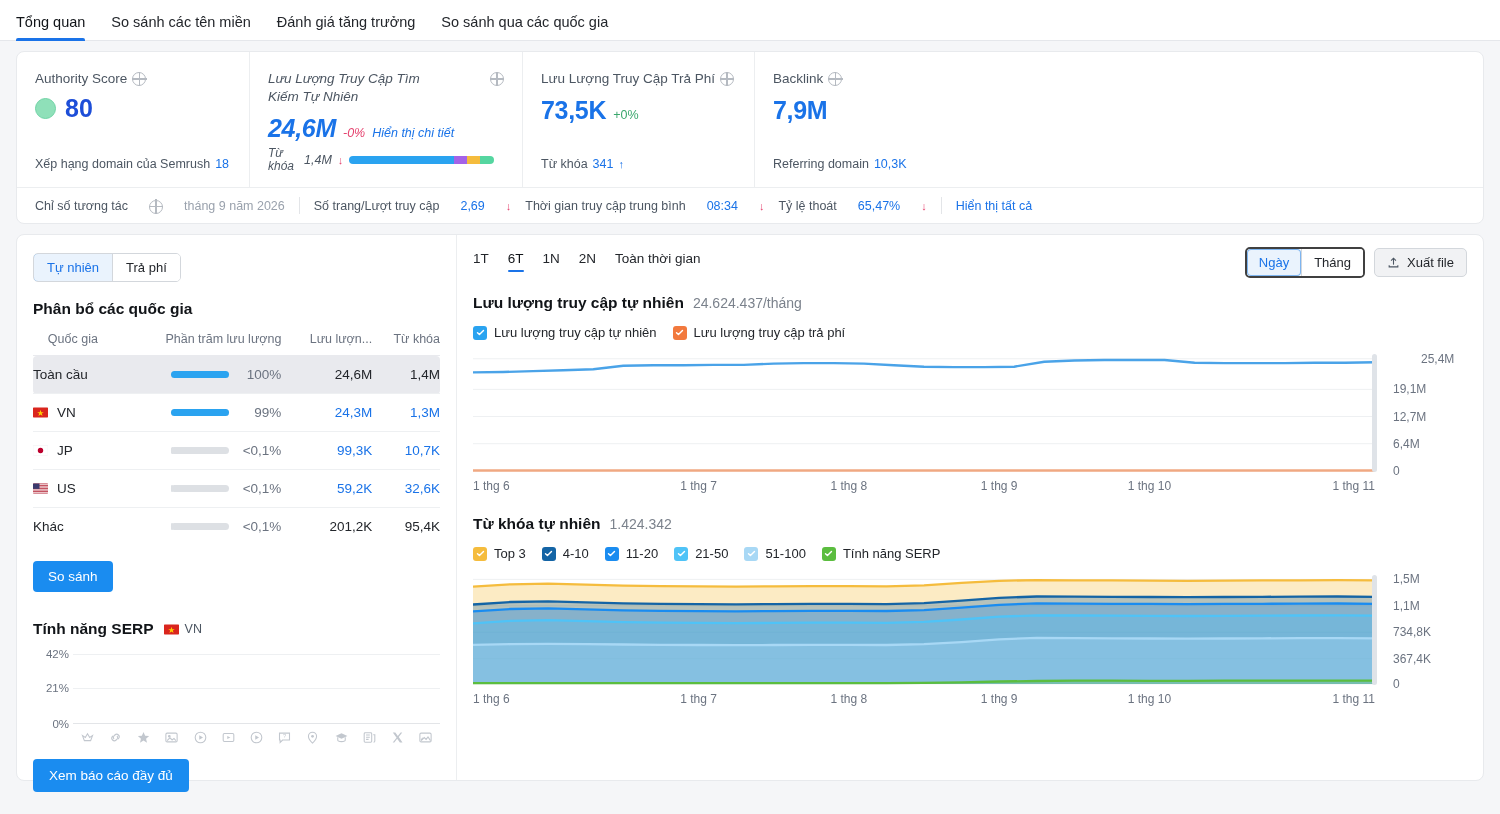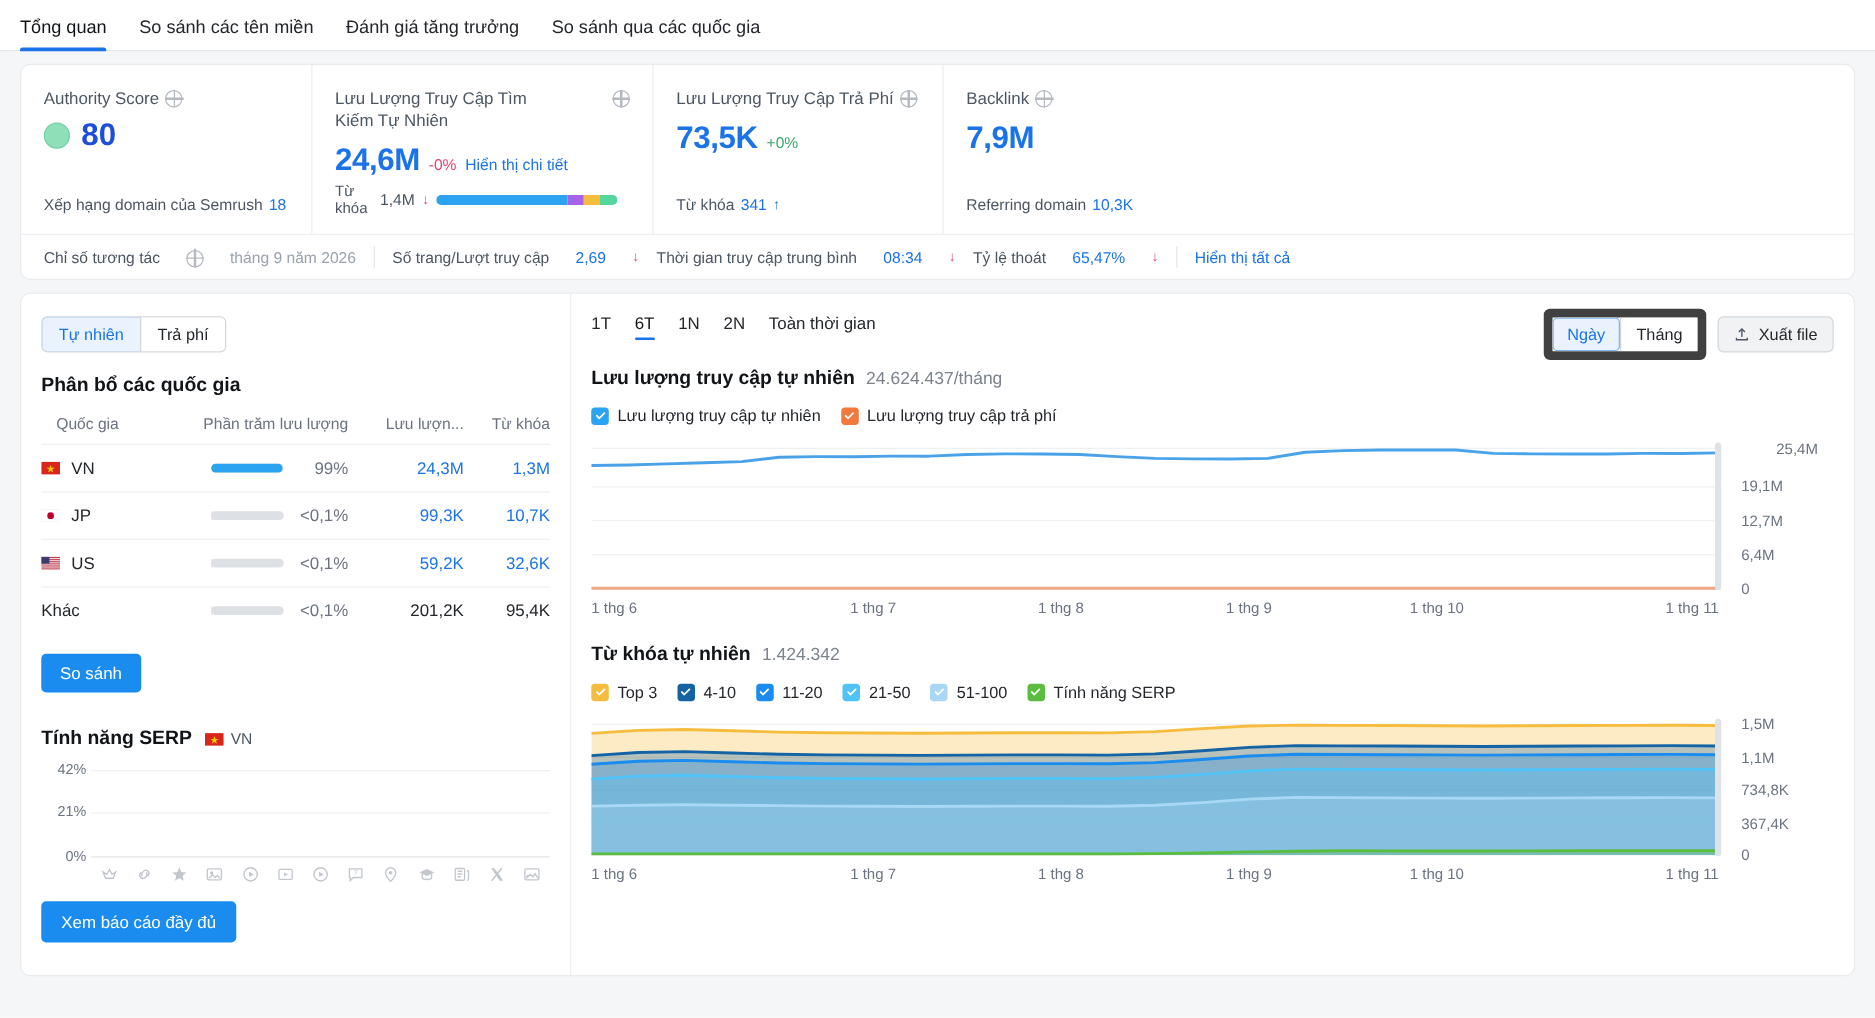--- a/index.html
+++ b/index.html
@@ -51,21 +51,21 @@
     height: 135px;
   }
   .metric {
     padding: 18px 18px 0 18px;
     position: relative;
     display: flex;
     flex-direction: column;
   }
   .metric + .metric { border-left: 1px solid #eceef0; }
   .m1 { width: 232px; }
-  .m2 { width: 273px; }
+  .m2 { width: 273px; font-style: italic; }
   .m3 { width: 232px; }
   .m4 { flex: 1; }
 
   .m-title {
     font-size: 13.5px; color: #4c5662; line-height: 18px;
     display: flex; align-items: flex-start; gap: 5px;
     max-width: 205px;
   }
   .m2 .m-title { justify-content: space-between; max-width: 100%; }
   .m2 .m-title span.txt { max-width: 185px; display: inline-block; }
@@ -191,21 +191,21 @@
   .serp-icons { display: flex; padding-left: 40px; margin-top: 6px; }
   .serp-icons .icn { flex: 1; display: flex; justify-content: center; color: #c2c7ce; }
 
   
   .periods { display: flex; align-items: flex-start; gap: 19px; }
   .per { font-size: 13.5px; color: #23262b; cursor: pointer; padding-bottom: 6px; position: relative; }
   .per.on { color: #111418; }
   .per.on::after { content: ""; position: absolute; left: 0; right: 0; bottom: 0; height: 2.5px; background: #1a73e8; border-radius: 2px; }
 
   .right-tools { position: absolute; right: 16px; top: 12px; display: flex; gap: 9px; align-items: center; }
-  .seg2 { display: inline-flex; border: 7px solid #404040; border-radius: 5px; overflow: hidden; }
+  .seg2 { display: inline-flex; border: 2px solid #404040; border-radius: 5px; overflow: hidden; }
   .seg2 div { padding: 6px 12px; font-size: 13px; background: #fff; cursor: pointer; }
   .seg2 div.on { background: #eaf3fd; color: #1a73e8; box-shadow: inset 0 0 0 1px #7eb5f0; border-radius: 4px; }
   .seg2 div + div { border-left: 1px solid #d3d7dc; }
   .btn-export {
     display: inline-flex; align-items: center; gap: 7px;
     border: 1px solid #d3d7dc; border-radius: 5px;
     background: #f1f2f4; font-size: 13px; padding: 6px 12px; cursor: pointer; color: #23262b;
   }
 
   .chart-title { display: flex; align-items: baseline; gap: 9px; margin-top: 22px; }
@@ -360,20 +360,37 @@
       <table class="ct">
         <thead>
           <tr>
             <th class="l">Quốc gia</th>
             <th>Phần trăm lưu lượng</th>
             <th>Lưu lượn...</th>
             <th>Từ khóa</th>
           </tr>
         </thead>
         <tbody id="country-rows">
+            <tr class="hl">
+              <td class="l">
+                <span class="flagcell">
+                  <span>Toàn cầu</span>
+                </span>
+              </td>
+              <td>
+                <span class="pctcell">
+                  <span class="pbar">
+                    <i style="width:100%;background:#2aa3f0"></i>
+                  </span>
+                  <span class="pct-muted">100%</span>
+                </span>
+              </td>
+              <td><span class="">24,6M</span></td>
+              <td><span class="">1,4M</span></td>
+            </tr>
             <tr>
               <td class="l">
                 <span class="flagcell">
                   <svg class="flag" viewBox="0 0 30 20">
                     <rect width="30" height="20" fill="#da251d"></rect>
                     <polygon points="15,4.5 16.6,9.3 21.6,9.3 17.5,12.2 19.1,17 15,14 10.9,17 12.5,12.2 8.4,9.3 13.4,9.3" fill="#ffcd00"></polygon>
                   </svg>
                   <span>VN</span>
                 </span>
               </td>

